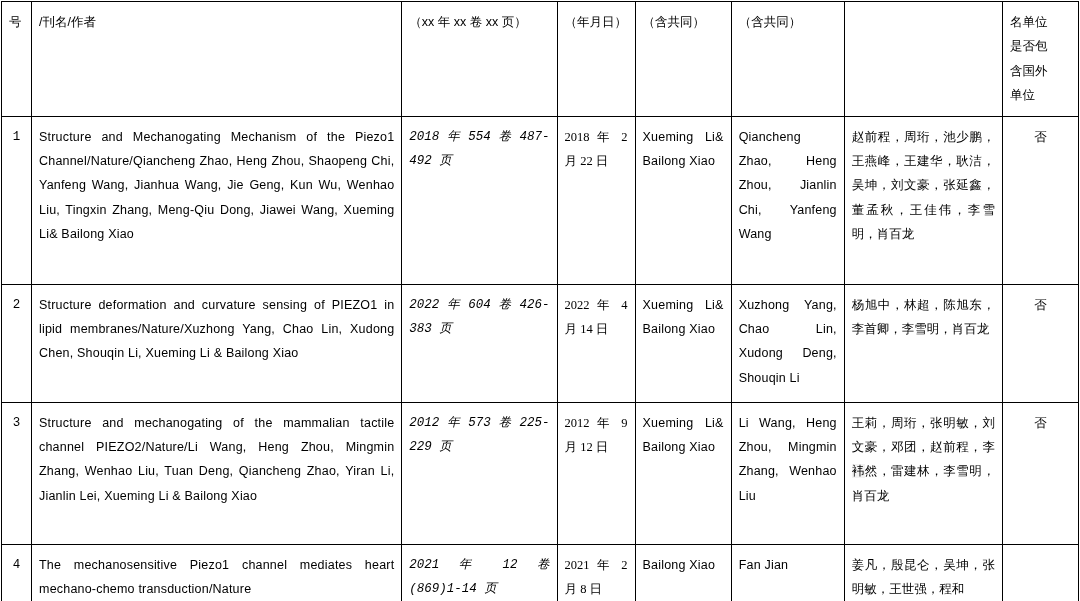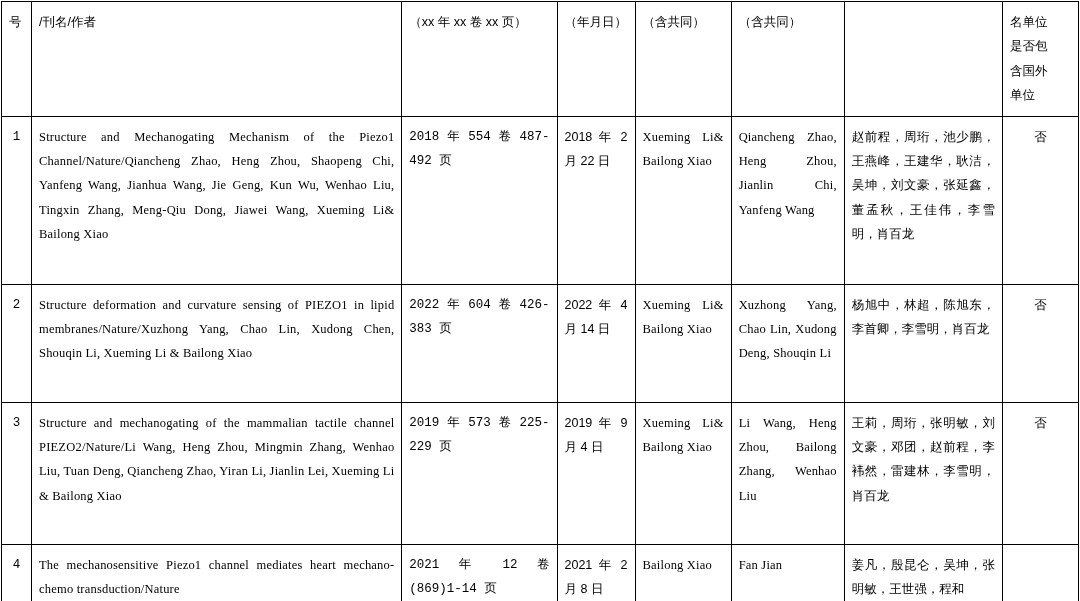--- a/index.html
+++ b/index.html
@@ -40,40 +40,41 @@
   col.c-no      { width: 30px; }
   col.c-title   { width: 370px; }
   col.c-vol     { width: 155px; }
   col.c-date    { width: 78px; }
   col.c-corr    { width: 96px; }
   col.c-first   { width: 113px; }
   col.c-all     { width: 158px; }
   col.c-foreign { width: 76px; }
 
   .mono {
-    font-family: Liberation Serif, serif;
+    font-family: Liberation Sans, sans-serif;
     font-size: 12px;
     letter-spacing: 0.2px;
     line-height: 2.08;
     text-align: justify;
     text-align-last: left;
   }
   .cn-just {
-    font-family: Liberation Sans, sans-serif;
+    font-family: Liberation Serif, serif;
     font-size: 12.5px;
     line-height: 2.0;
     text-align: justify;
     text-align-last: left;
   }
   .mixed {
     font-family: "Liberation Mono", "DejaVu Sans Mono", monospace;
     font-size: 12px;
     line-height: 2.08;
     text-align: justify;
     text-align-last: left;
+    font-style: italic;
   }
   .hdr {
     font-family: "Liberation Sans", sans-serif;
     font-size: 12.5px;
     line-height: 2.05;
   }
   .mid { vertical-align: middle; }
   .no-cell {
     text-align: center;
     vertical-align: middle;
@@ -140,24 +141,24 @@
         <td class="cn-just mid">2022 年 4 月 14 日</td>
         <td class="mono mid">Xueming Li&amp; Bailong Xiao</td>
         <td class="mono mid">Xuzhong Yang, Chao Lin, Xudong Deng, Shouqin Li</td>
         <td class="cn-just mid">杨旭中，林超，陈旭东，李首卿，李雪明，肖百龙</td>
         <td class="yn-cell">否</td>
       </tr>
 
       <tr style="height:142px;">
         <td class="no-cell">3</td>
         <td class="mono">Structure and mechanogating of the mammalian tactile channel PIEZO2/Nature/Li Wang, Heng Zhou, Mingmin Zhang, Wenhao Liu, Tuan Deng, Qiancheng Zhao, Yiran Li, Jianlin Lei, Xueming Li &amp; Bailong Xiao</td>
-        <td class="mixed mid">2019 年 573 卷 225-229 页</td>
-        <td class="cn-just mid">2019 年 9 月 4 日</td>
+        <td class="mixed mid">2012 年 573 卷 225-229 页</td>
+        <td class="cn-just mid">2012 年 9 月 12 日</td>
         <td class="mono mid">Xueming Li&amp; Bailong Xiao</td>
-        <td class="mono mid">Li Wang, Heng Zhou, Bailong Zhang, Wenhao Liu</td>
+        <td class="mono mid">Li Wang, Heng Zhou, Mingmin Zhang, Wenhao Liu</td>
         <td class="cn-just mid">王莉，周珩，张明敏，刘文豪，邓团，赵前程，李<span class="hl">袆</span>然，雷建林，李雪明，肖百龙</td>
         <td class="yn-cell">否</td>
       </tr>
 
       <tr style="height:68px;">
         <td class="no-cell">4</td>
         <td class="mono">The mechanosensitive Piezo1 channel mediates heart mechano-chemo transduction/Nature</td>
         <td class="mixed">2021 年 12 卷 (869)1-14 页</td>
         <td class="cn-just">2021 年 2 月 8 日</td>
         <td class="mono">Bailong Xiao</td>

